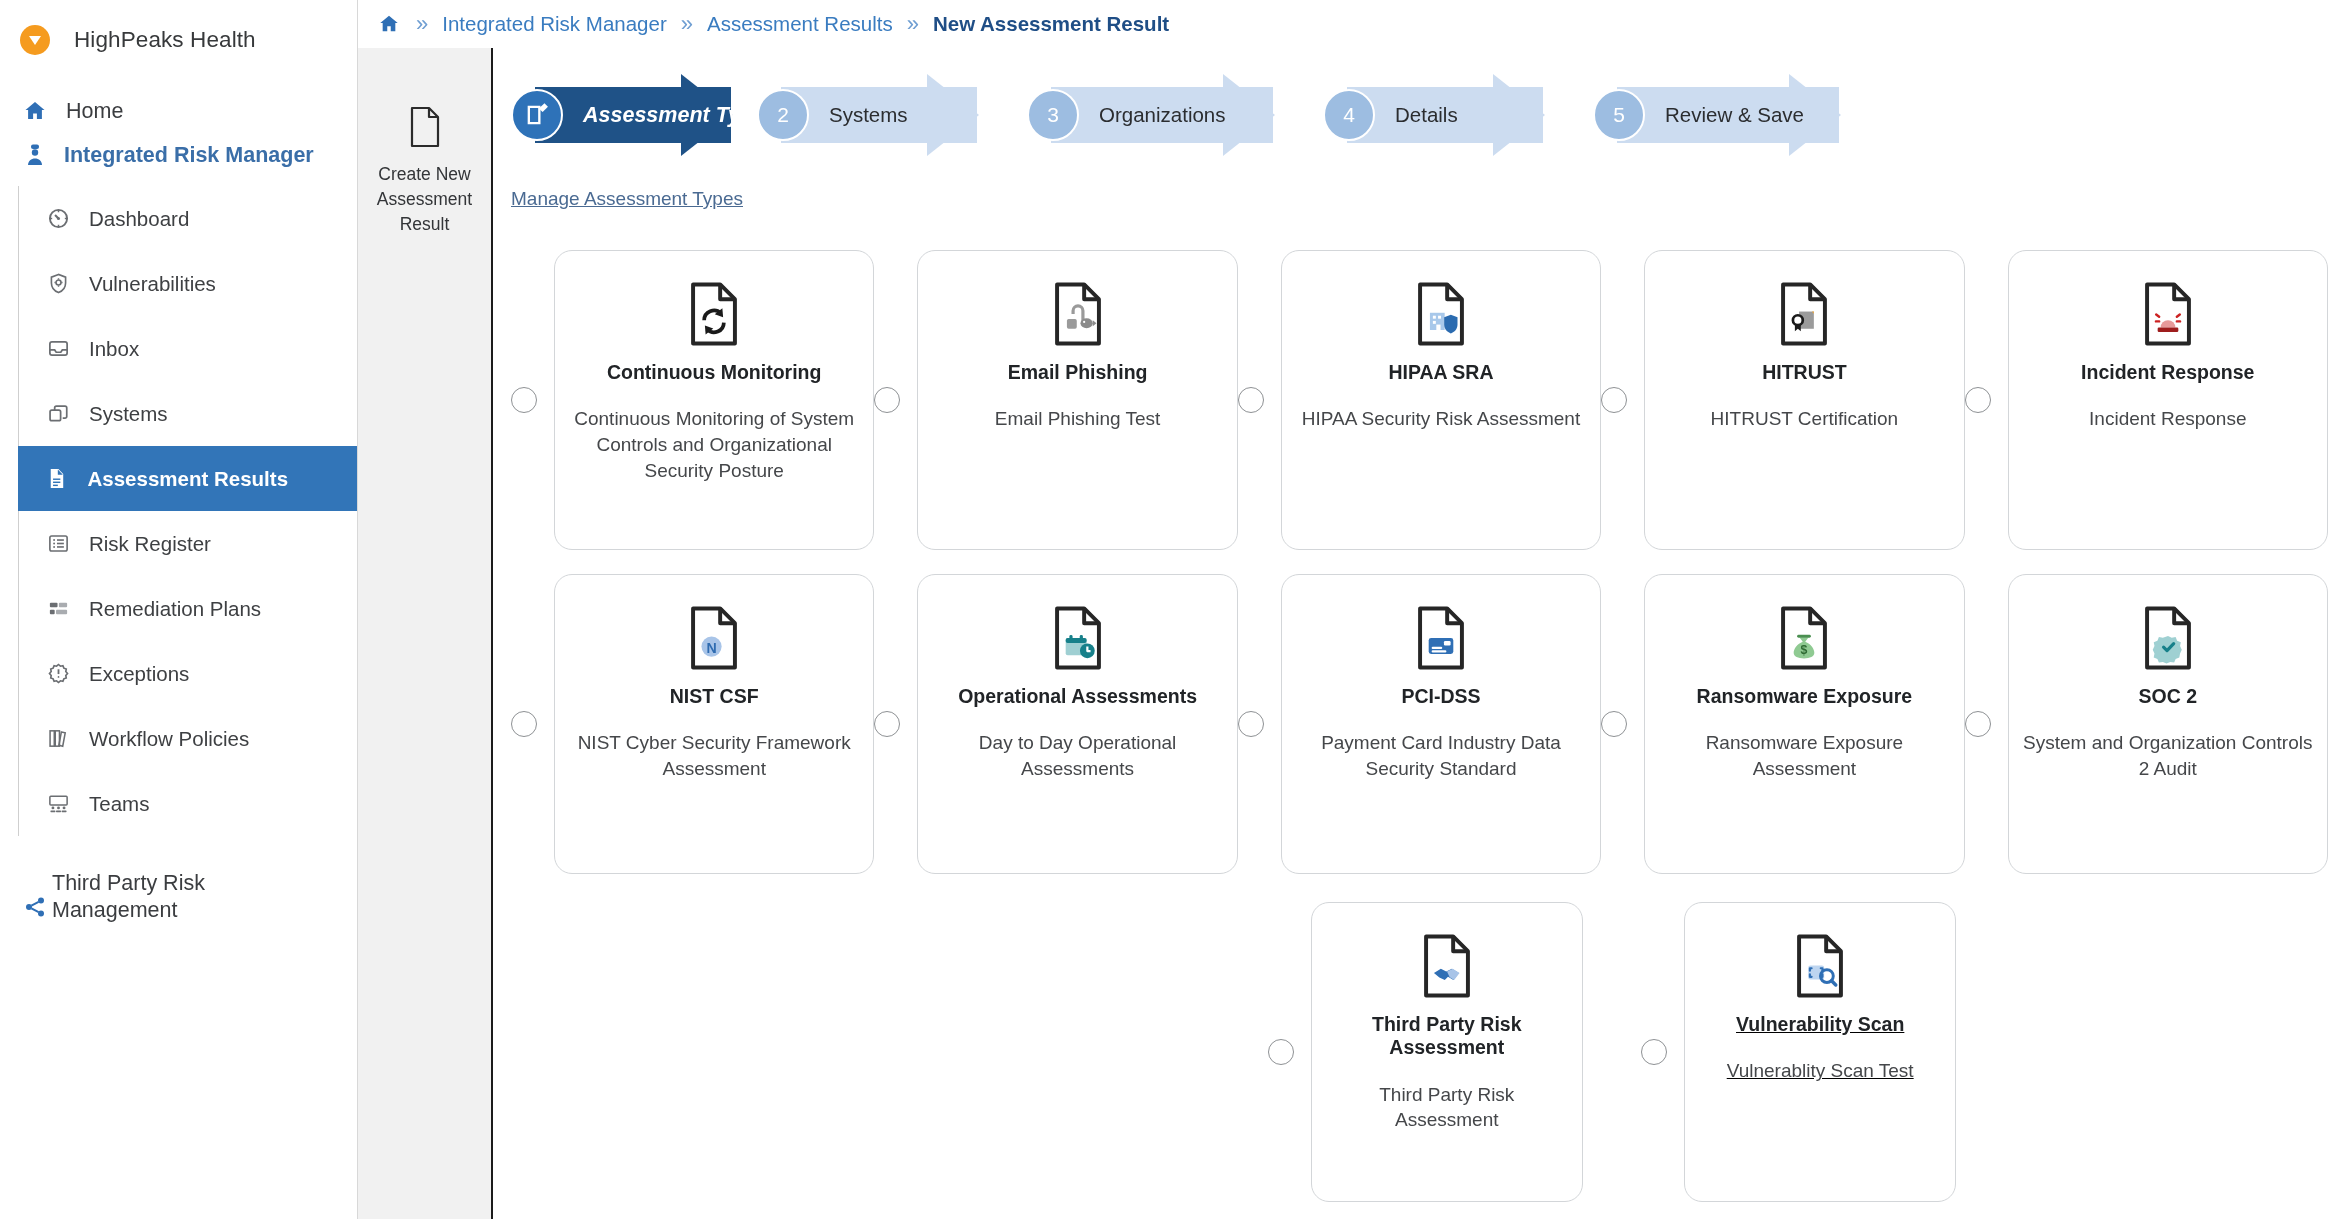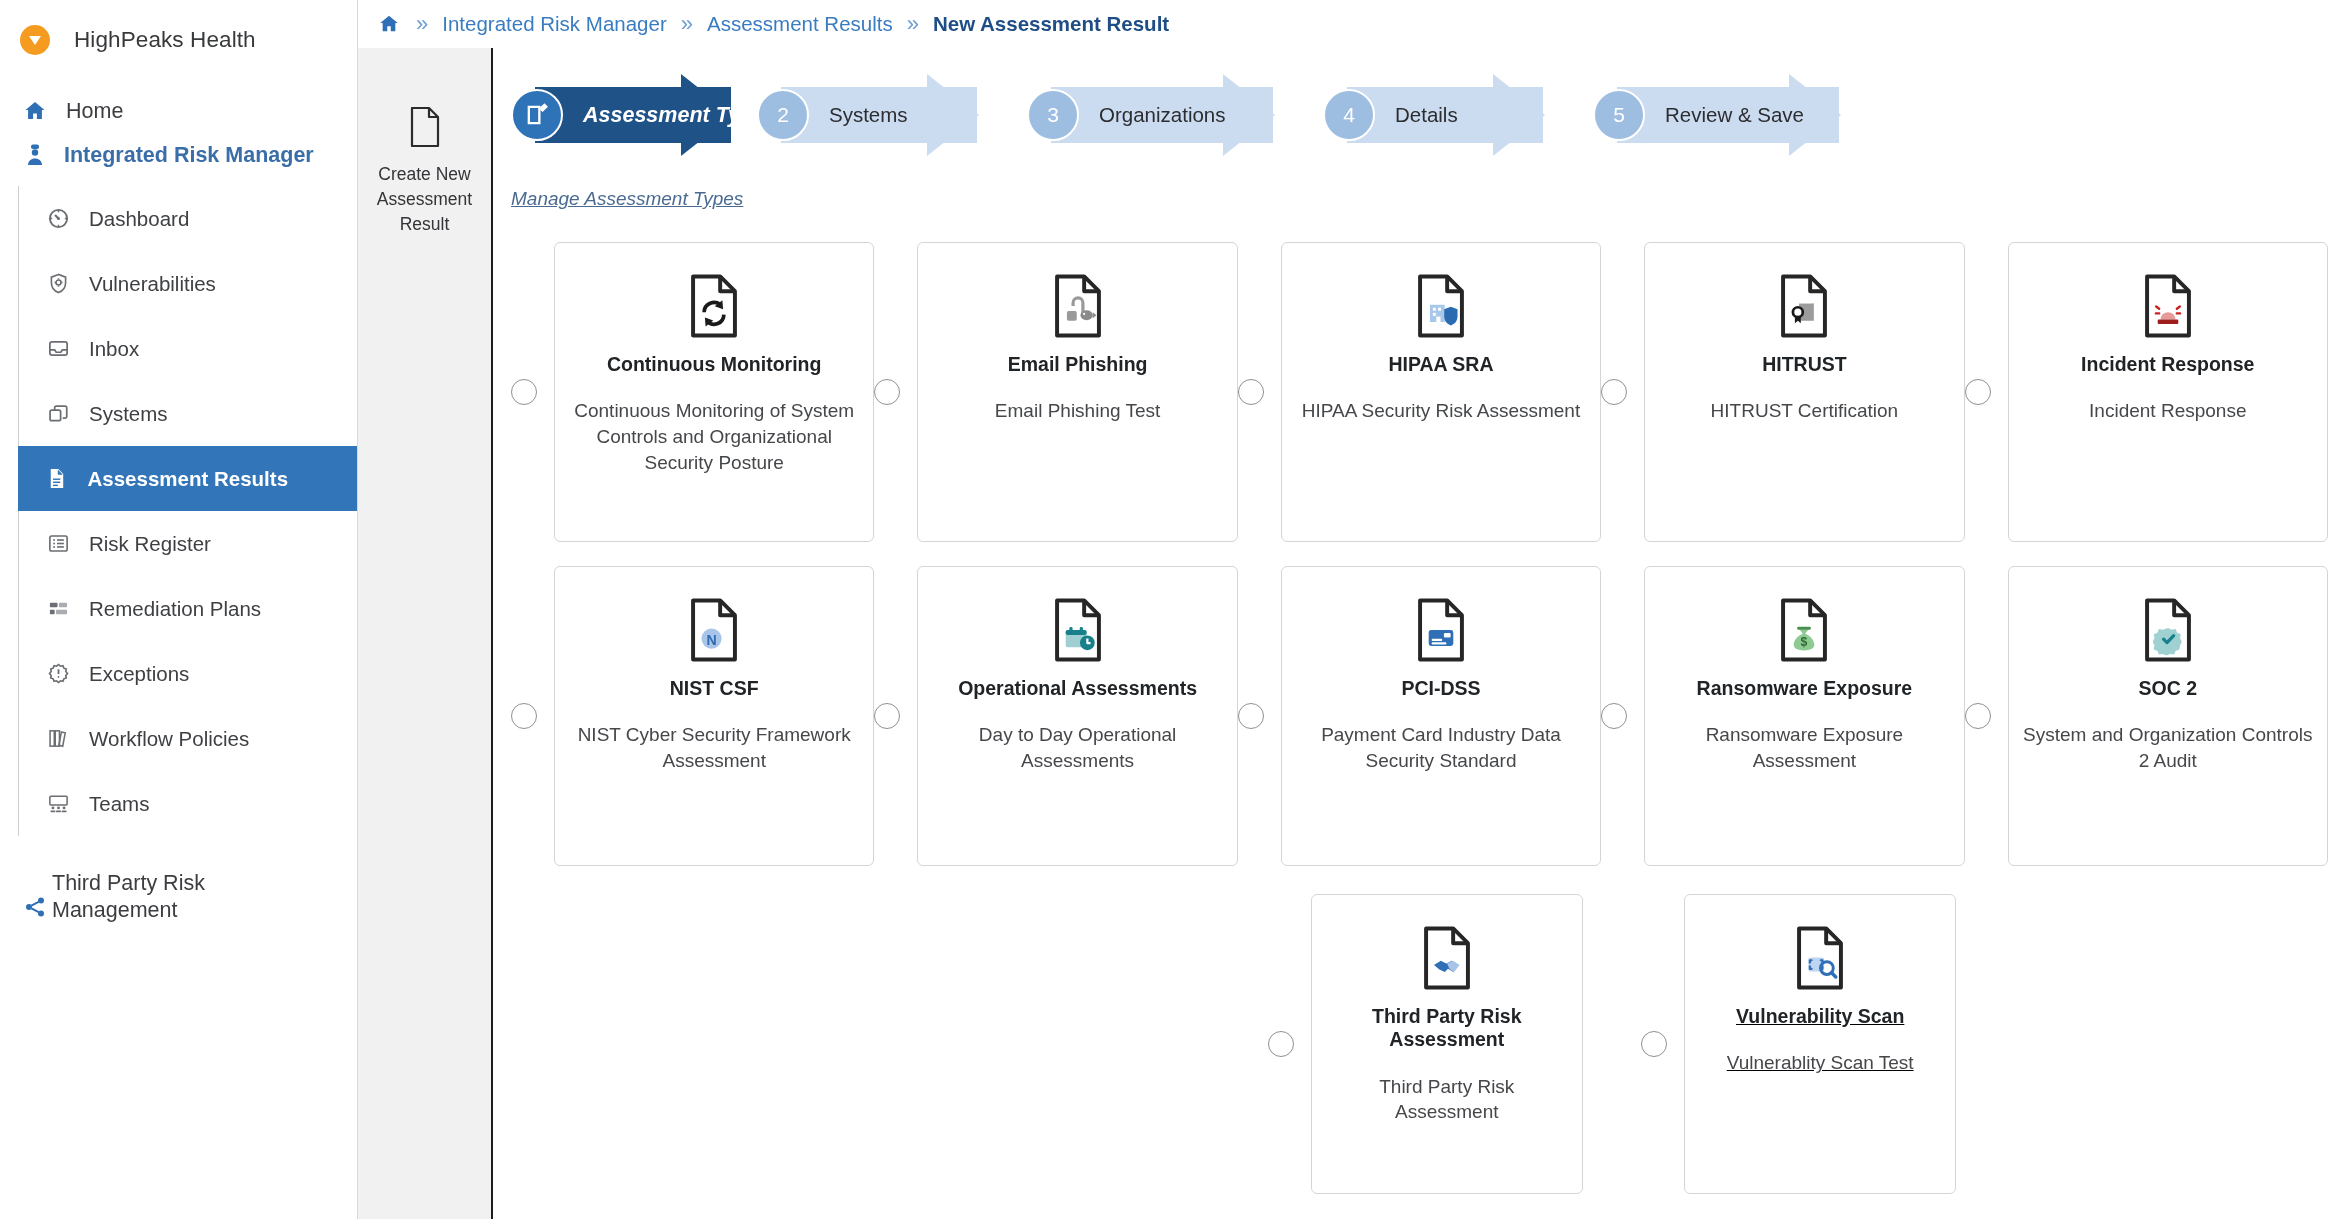--- a/index.html
+++ b/index.html
@@ -122,22 +122,22 @@
     font-size: 20.5px; margin-left: 20px;
   }
   .step.active .step-bar { background: #1f5287; }
   .step.active .step-circle { background: #2e72b8; }
   .step.active .step-label { color: #ffffff; font-weight: bold; font-style: italic; font-size: 21.5px; line-height:1.15; }
   .step.idle .step-bar { background: #ccdcf0; }
   .step.idle .step-circle { background: #9dbde1; }
   .step.idle .step-label { color: #2b2d30; }
 
   .manage-link {
-    display: inline-block; margin: 8px 0 8px 18px;
-    font-size: 19px; color: #4a6a92; text-decoration: underline; cursor: pointer; font-style: italic;
+    display: inline-block; margin: 8px 0 16px 18px;
+    font-size: 19px; color: #4a6a92; text-decoration: underline; cursor: pointer;
   }
 
   
   .grid {
     display: grid;
     grid-template-columns: repeat(5, 1fr);
     row-gap: 24px;
     margin: 24px 24px 0 18px;
   }
   .grid.row3 {
@@ -145,21 +145,21 @@
     margin-top: 28px;
   }
   .cell { display: flex; align-items: center; gap: 0; }
   .radio {
     width: 26px; height: 26px; border-radius: 50%;
     border: 1.8px solid #8e9194; background: #fff;
     flex: 0 0 26px; cursor: pointer; margin-right: 17px;
   }
   .card {
     flex: 1;
-    border: 1px solid #d3d6d9; border-radius: 6px;
+    border: 1px solid #d3d6d9; border-radius: 18px;
     background: #fff;
     height: 300px;
     padding: 26px 14px 14px 14px;
     text-align: center;
     display: flex; flex-direction: column; align-items: center;
     cursor: pointer;
   }
   .card-icon { height: 74px; display: flex; align-items: center; justify-content: center; }
   .card-title {
     font-size: 19.5px; font-weight: bold; color: #212427;

